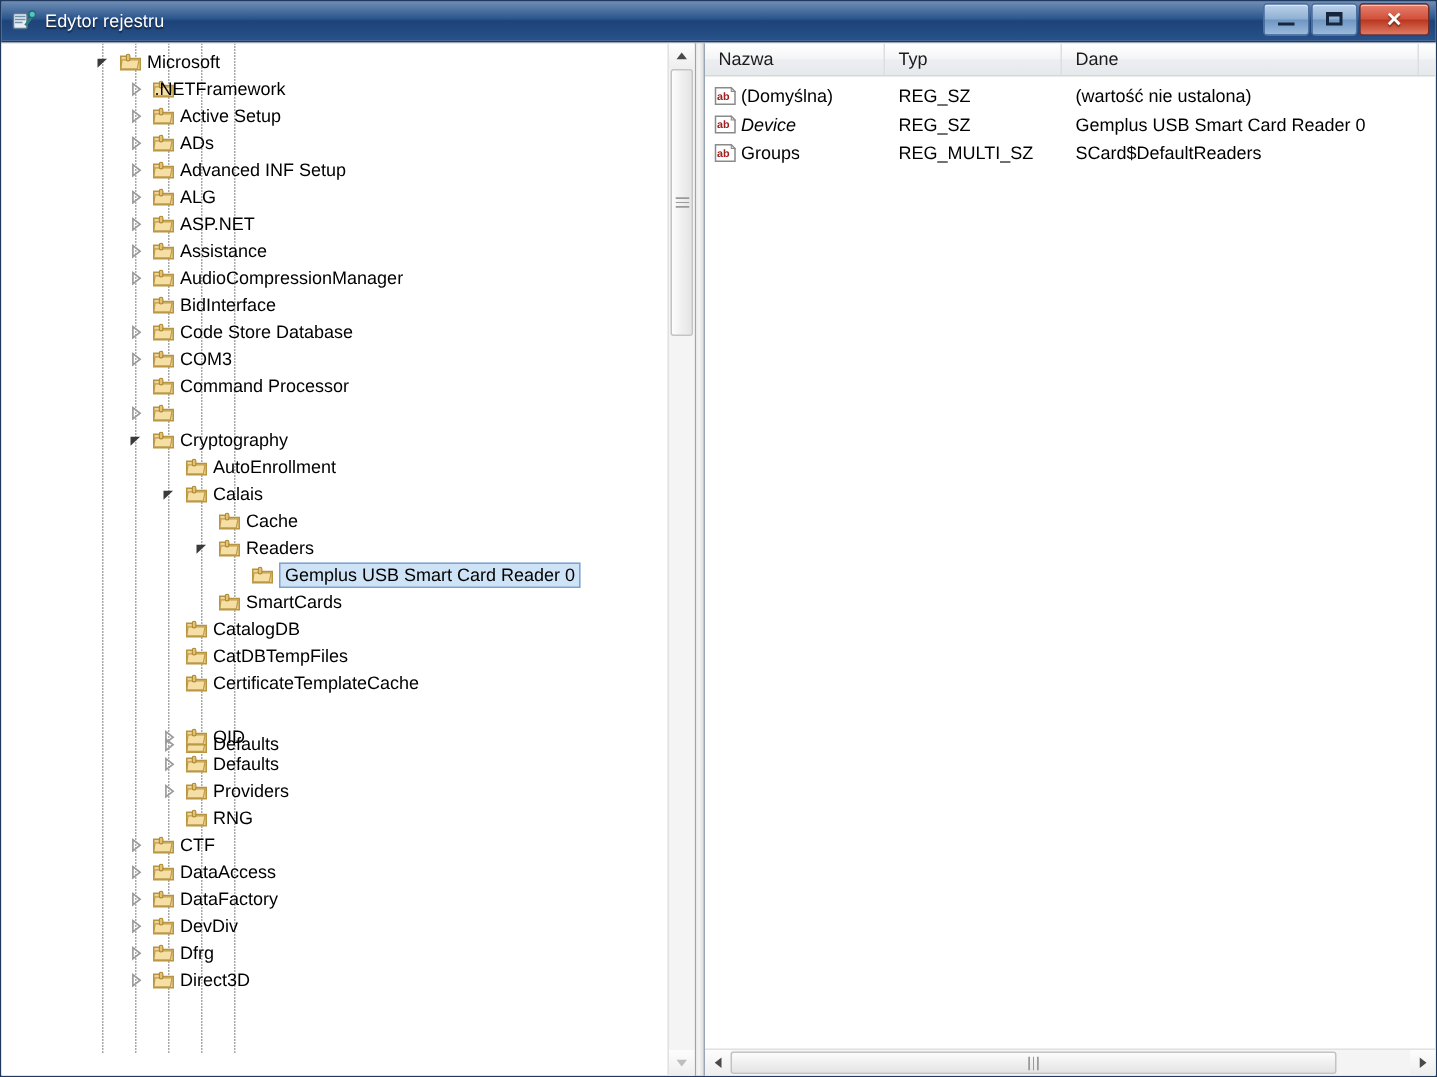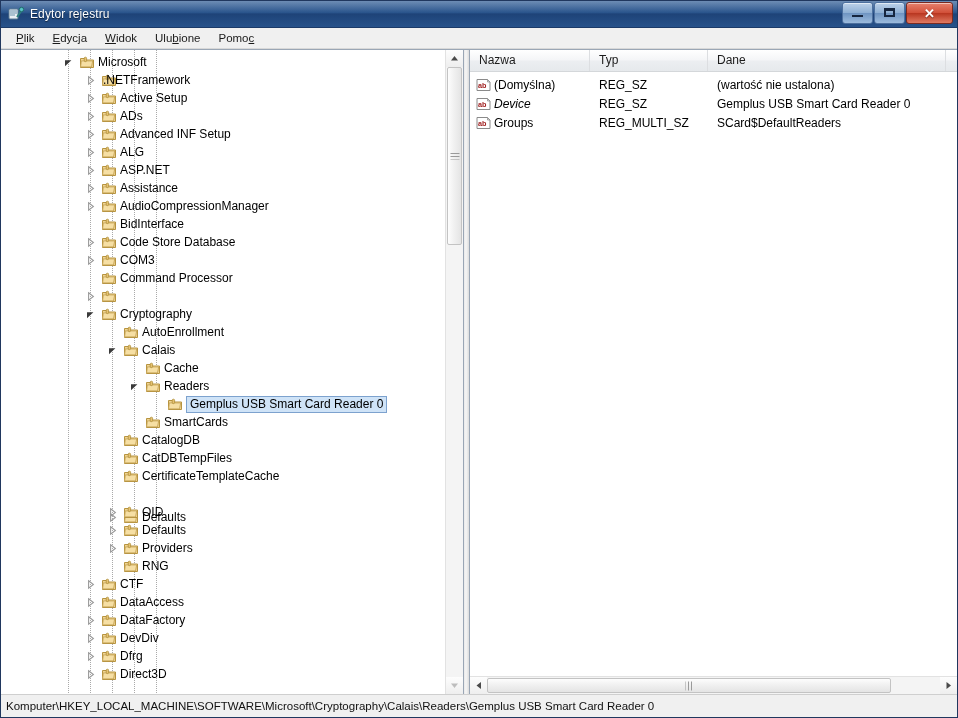--- a/index.html
+++ b/index.html
@@ -222,27 +222,20 @@
       </div>
       <div class="tb-btn">
         <span class="max-box"></span>
       </div>
       <div class="tb-btn close">
         <span class="g">✕</span>
       </div>
     </div>
   </div>
 
-  <div class="menubar">
-    <div class="menu-item"><u>P</u><span>lik</span></div>
-    <div class="menu-item"><u>E</u><span>dycja</span></div>
-    <div class="menu-item"><u>W</u><span>idok</span></div>
-    <div class="menu-item">Ulu<u>b</u>ione</div>
-    <div class="menu-item">Pomo<u>c</u></div>
-  </div>
 
   <div class="panes">
 
     <div class="left-pane">
       <div class="tree-clip">
         <div class="tree" id="tree-root">
             <div class="guide" style="left: 67px; height: 673px;"></div>
             <div class="guide" style="left: 89px; height: 673px;"></div>
             <div class="guide" style="left: 111px; height: 673px;"></div>
             <div class="guide" style="left: 133px; height: 673px;"></div>
@@ -756,16 +749,13 @@
         </div>
         <div class="hs-arrow right">
           <svg width="17" height="17" viewBox="0 0 17 17">
               <path d="M11 8.5 L6.5 5 L6.5 12 Z" fill="#4a4a4a"></path>
             </svg>
         </div>
       </div>
     </div>
   </div>
 
-  <div class="statusbar">
-    <span class="status-text">Komputer\HKEY_LOCAL_MACHINE\SOFTWARE\Microsoft\Cryptography\Calais\Readers\Gemplus USB Smart Card Reader 0</span>
-  </div>
 </div>
 
 </body></html>

